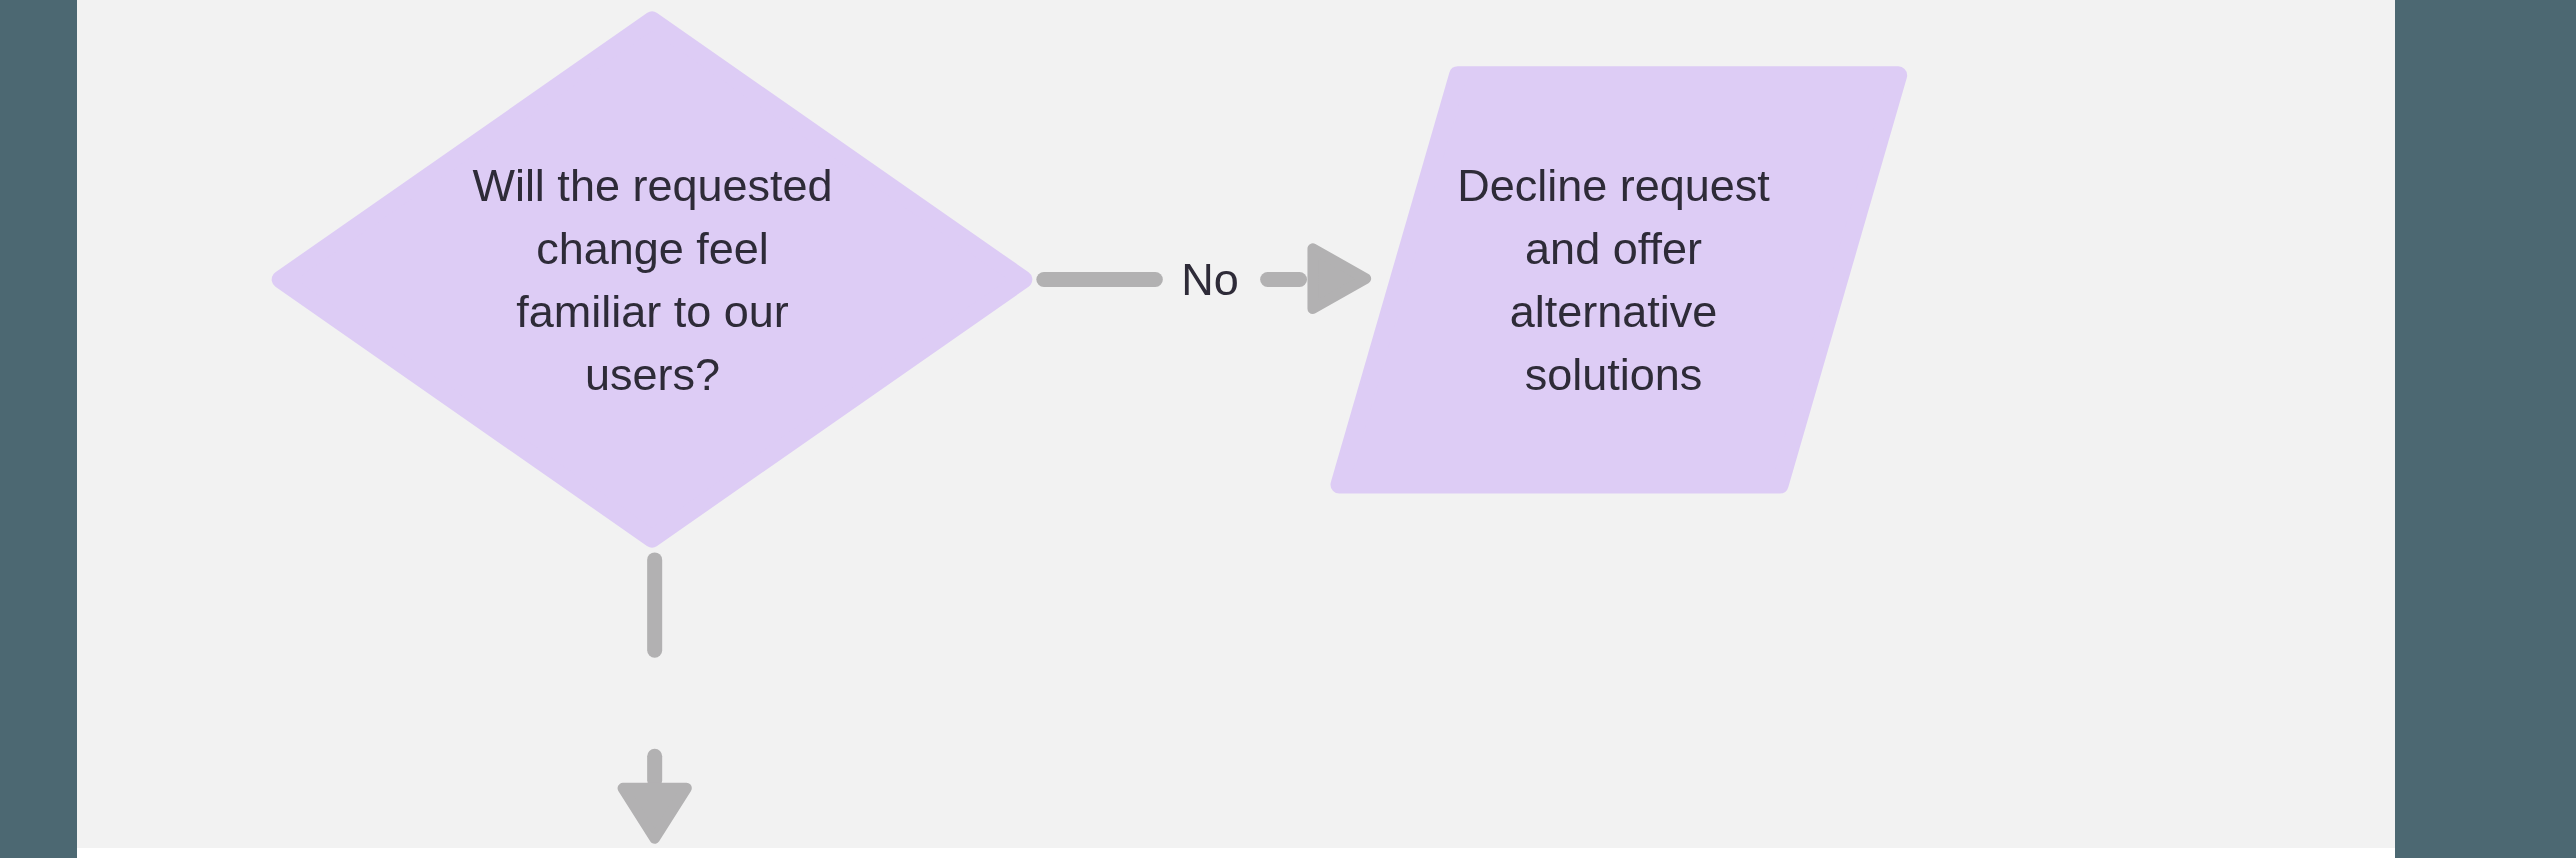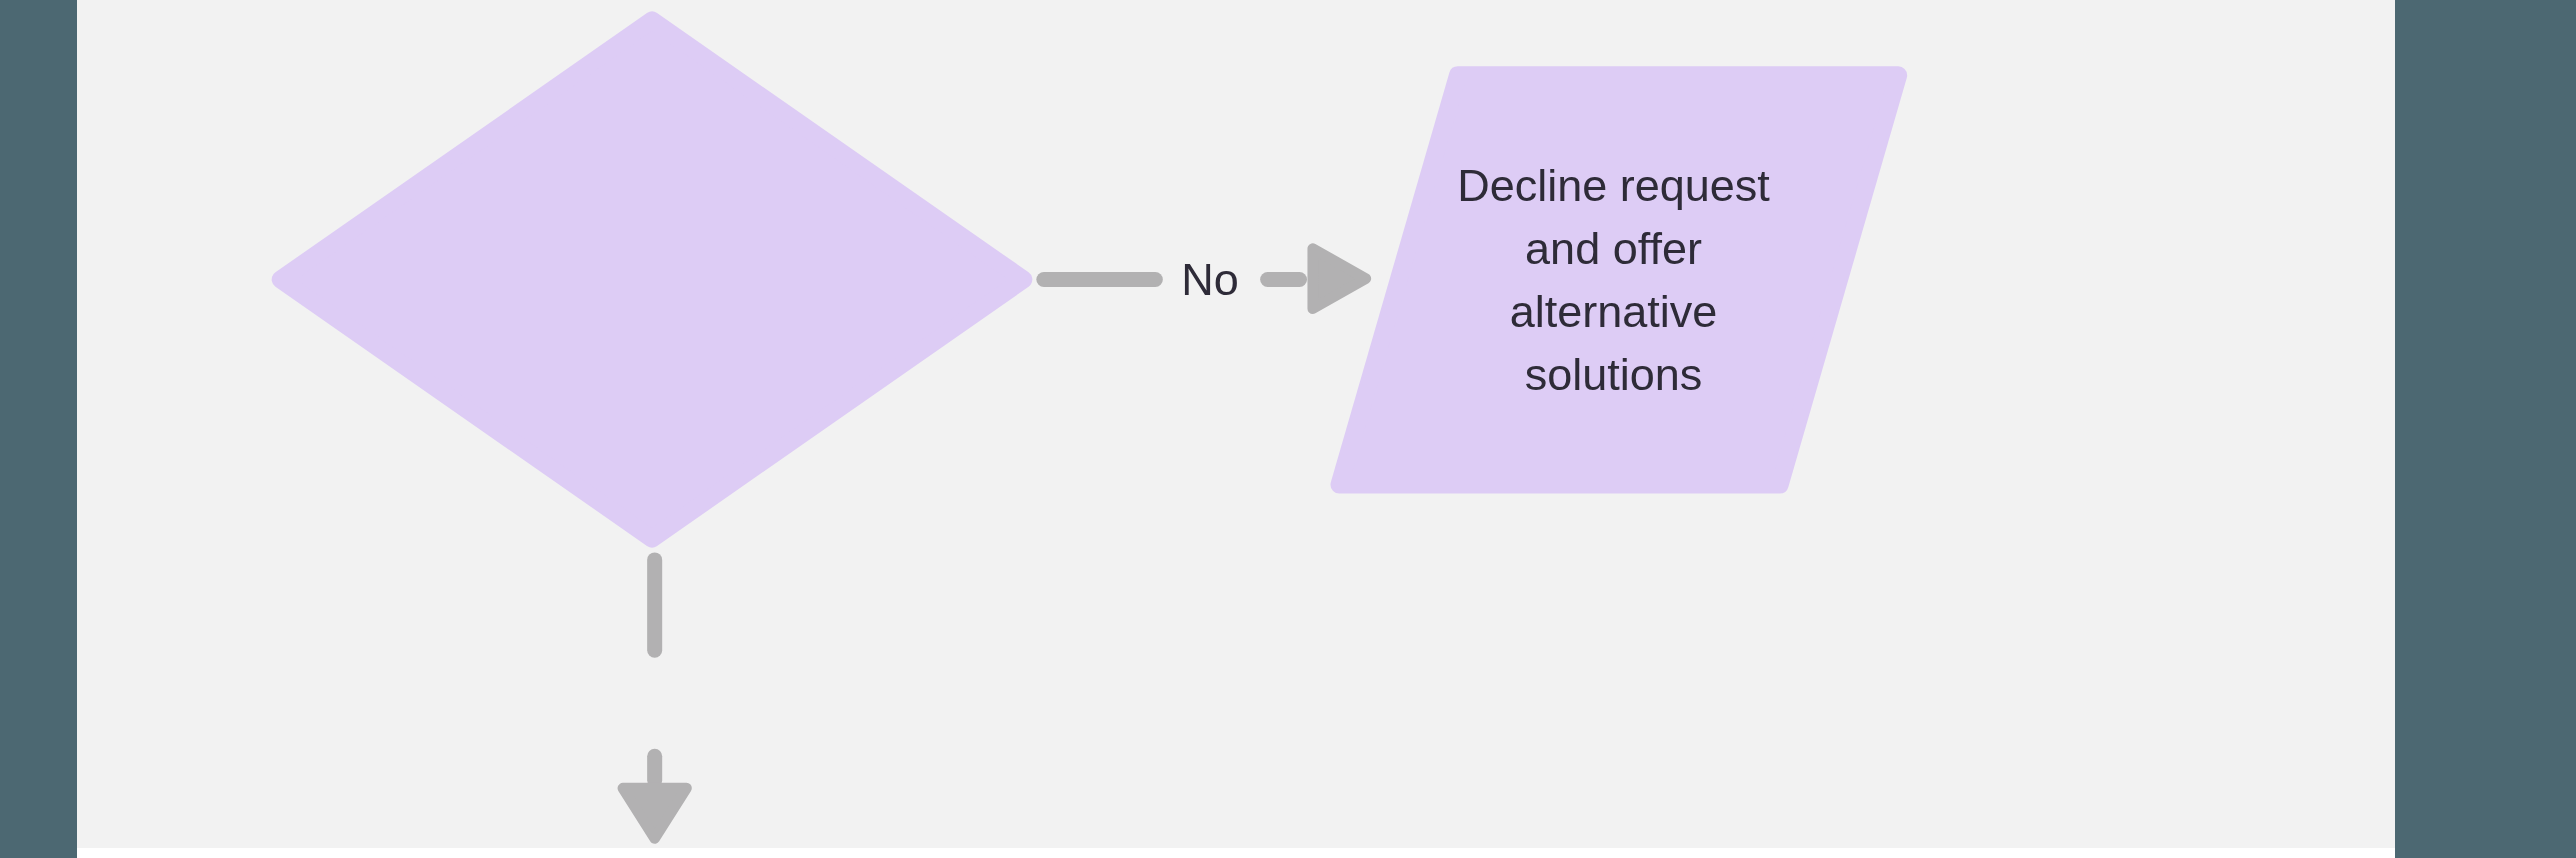--- a/index.html
+++ b/index.html
@@ -83,20 +83,24 @@
 
     <line class="conn-line" x1="1180" y1="316" x2="1306" y2="316"></line>
     <line class="conn-line" x1="1433" y1="316" x2="1469" y2="316"></line>
     <polygon class="conn-head" points="1484,281 1484,349 1544,315"></polygon>
 
     <line class="conn-line" x1="740" y1="633" x2="740" y2="735"></line>
     <line class="conn-line" x1="740" y1="855" x2="740" y2="882"></line>
     <polygon class="conn-head" points="704,891 776,891 740,948"></polygon>
   </svg>
 
+  <div class="label decision">Will the requested
+change feel
+familiar to our
+users?</div>
 
   <div class="label outcome">Decline request
 and offer
 alternative
 solutions</div>
 
   <div class="label edge-no">No</div>
 
 
 </div>

